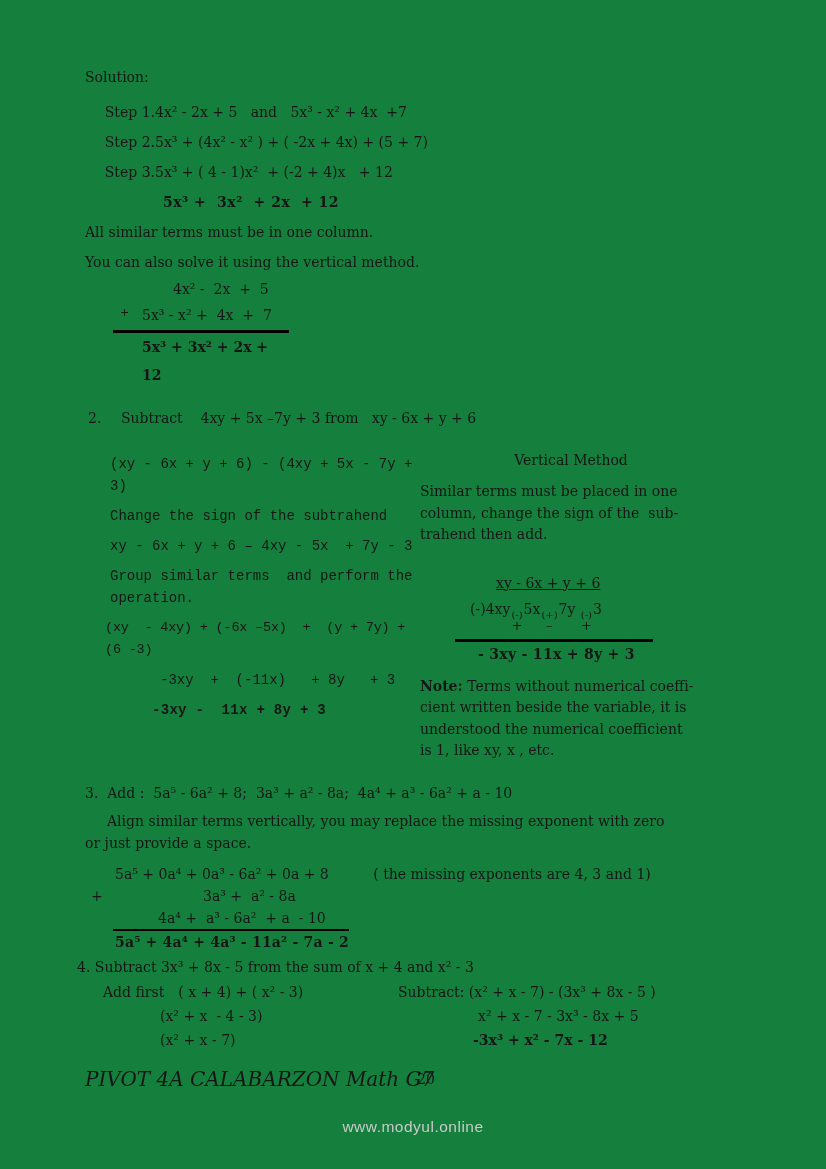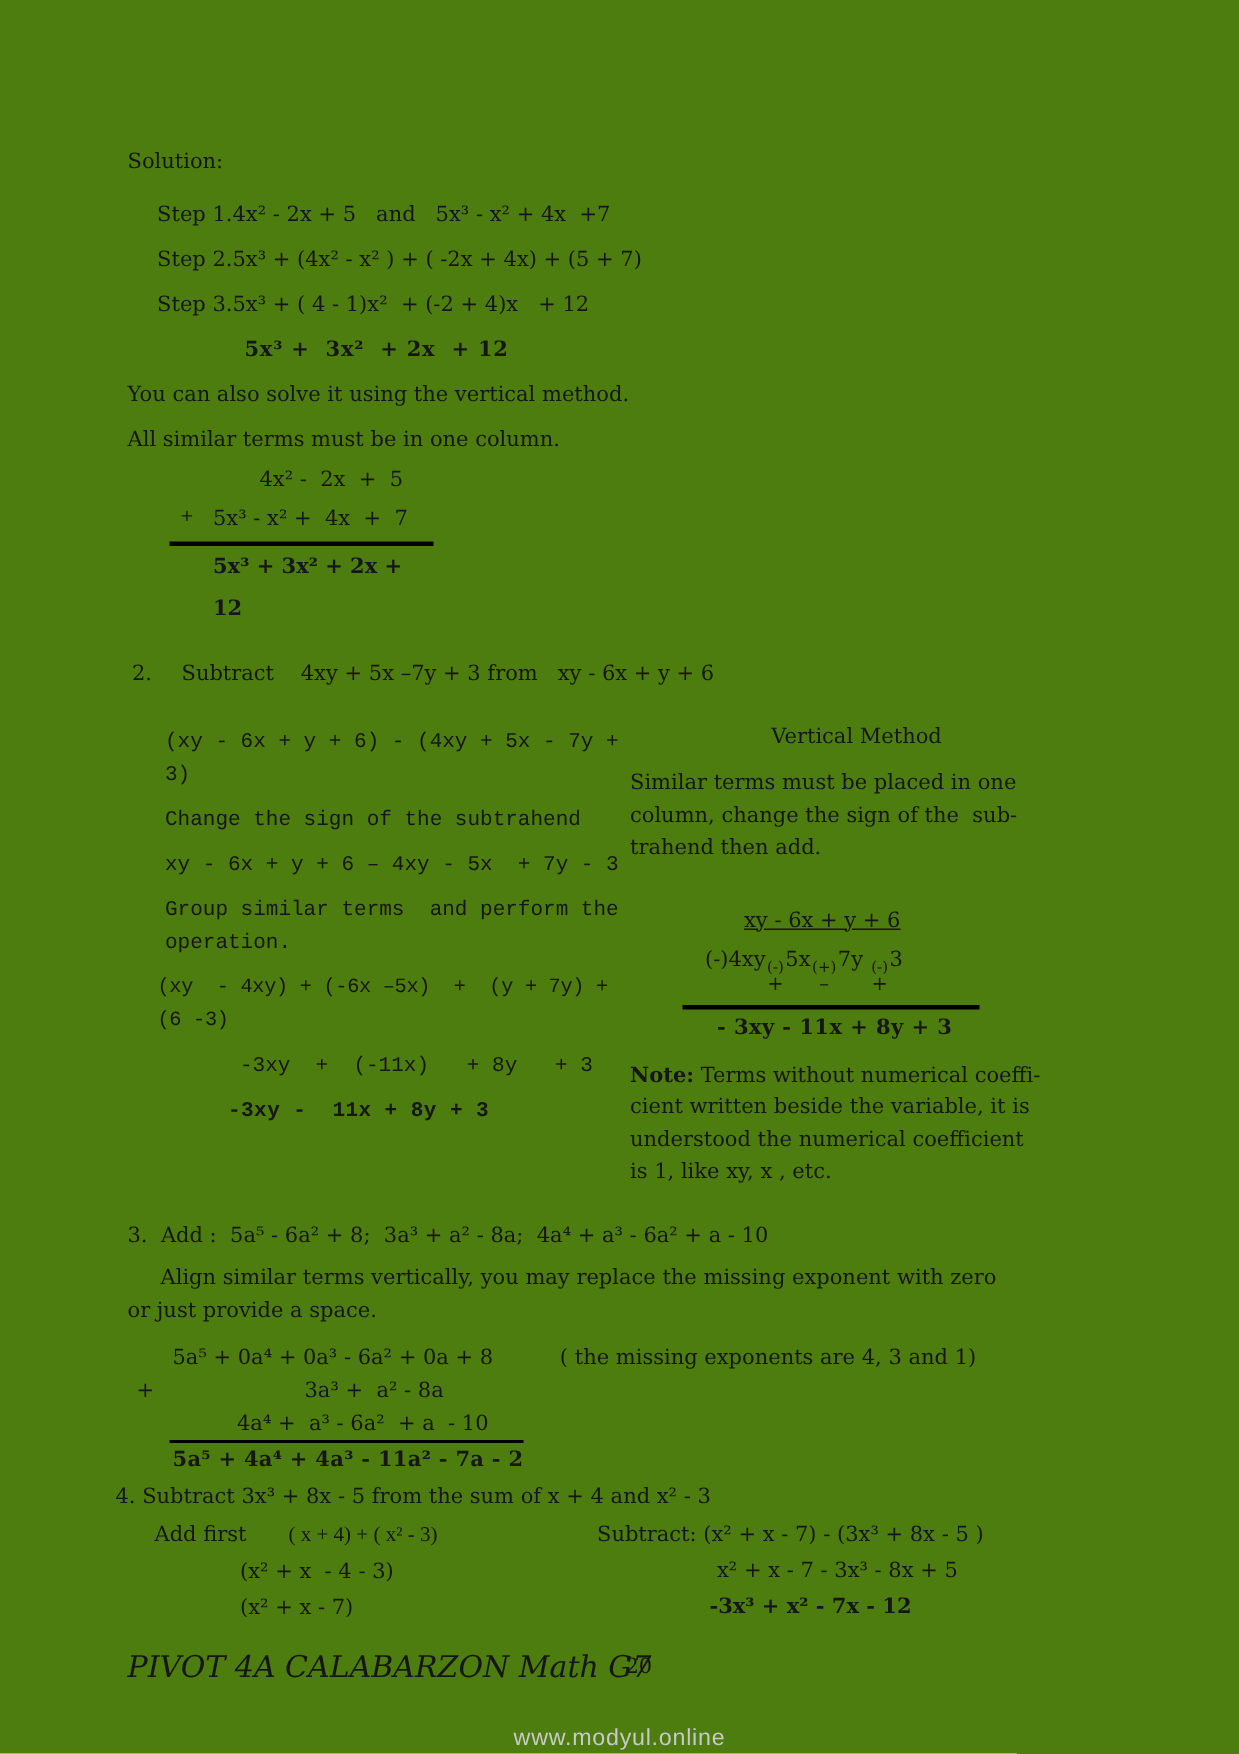--- a/index.html
+++ b/index.html
@@ -1,22 +1,22 @@
 <!DOCTYPE html>
 <html><head>
 <meta charset="utf-8">
 <style>
   html,body { margin:0; padding:0; background:#e8e8e8; }
   .page {
     position: relative;
     width: 826px; height: 1169px;
     margin: 0 auto;
-    background: #4d7c0f;
+    background: #15803d;
     box-sizing: border-box;
-    padding: 97px 56px 0 85px;
+    padding: 66px 56px 0 85px;
     font-family: "DejaVu Serif", serif;
     font-size: 14px;
     color: #161616;
     overflow: hidden;
   }
   .t { white-space: pre-wrap; }
   .bold { font-weight: 700; }
   p { margin: 0; }
 
   
@@ -71,21 +71,21 @@
   .vrule3 { border-top: 2.5px solid #000; width: 236px; }
   .v3res { line-height: 23px; padding-left: 2px; letter-spacing: .2px; }
 
   
   .prow4 { line-height: 26px; margin-left: -8px; }
   .cols4 { display: flex; }
   .c4L { flex: none; width: 313px; }
   .c4R { flex: none; width: 372px; }
   .c4row { line-height: 24px; }
   .c4Lr1 { padding-left: 18px; }
-  .c4gap { margin-left: 28px; font-family: Liberation Serif, serif; }
+  .c4gap { margin-left: 14px; }
   .c4Lr { padding-left: 75px; }
   .c4Rr { padding-left: 80px; }
   .c4Rr2 { padding-left: 75px; }
 
   
   .footer { position: relative; margin-top: 16px; line-height: 22px; height: 22px; }
   .foot-it { font-style: italic; font-size: 20px; }
   .pageno { position: absolute; left: 332px; top: 0; }
   .watermark {
     margin-left: -85px; width: 826px; text-align: center; margin-top: 28px;
@@ -109,22 +109,22 @@
       <span class="steplabel t">Step 2.</span>
       <span class="t">5x³ + (4x² - x² ) + ( -2x + 4x) + (5 + 7)</span>
     </div>
     <div class="steprow">
       <span class="steplabel t">Step 3.</span>
       <span class="t">5x³ + ( 4 - 1)x²  + (-2 + 4)x   + 12</span>
     </div>
   </div>
 
   <p class="res1 bold t">5x³ +  3x²  + 2x  + 12</p>
+  <p class="cap t">All similar terms must be in one column.</p>
   <p class="cap t">You can also solve it using the vertical method.</p>
-  <p class="cap t">All similar terms must be in one column.</p>
 
   <div class="vadd1">
     <div class="v1r1 t">4x² -  2x  +  5</div>
     <div class="v1r2">
       <span class="v1plus t">+</span>
       <span class="t">5x³ - x² +  4x  +  7</span>
     </div>
     <div class="vrule1"></div>
     <div class="v1r3 bold t">5x³ + 3x² + 2x + 12</div>
   </div>

